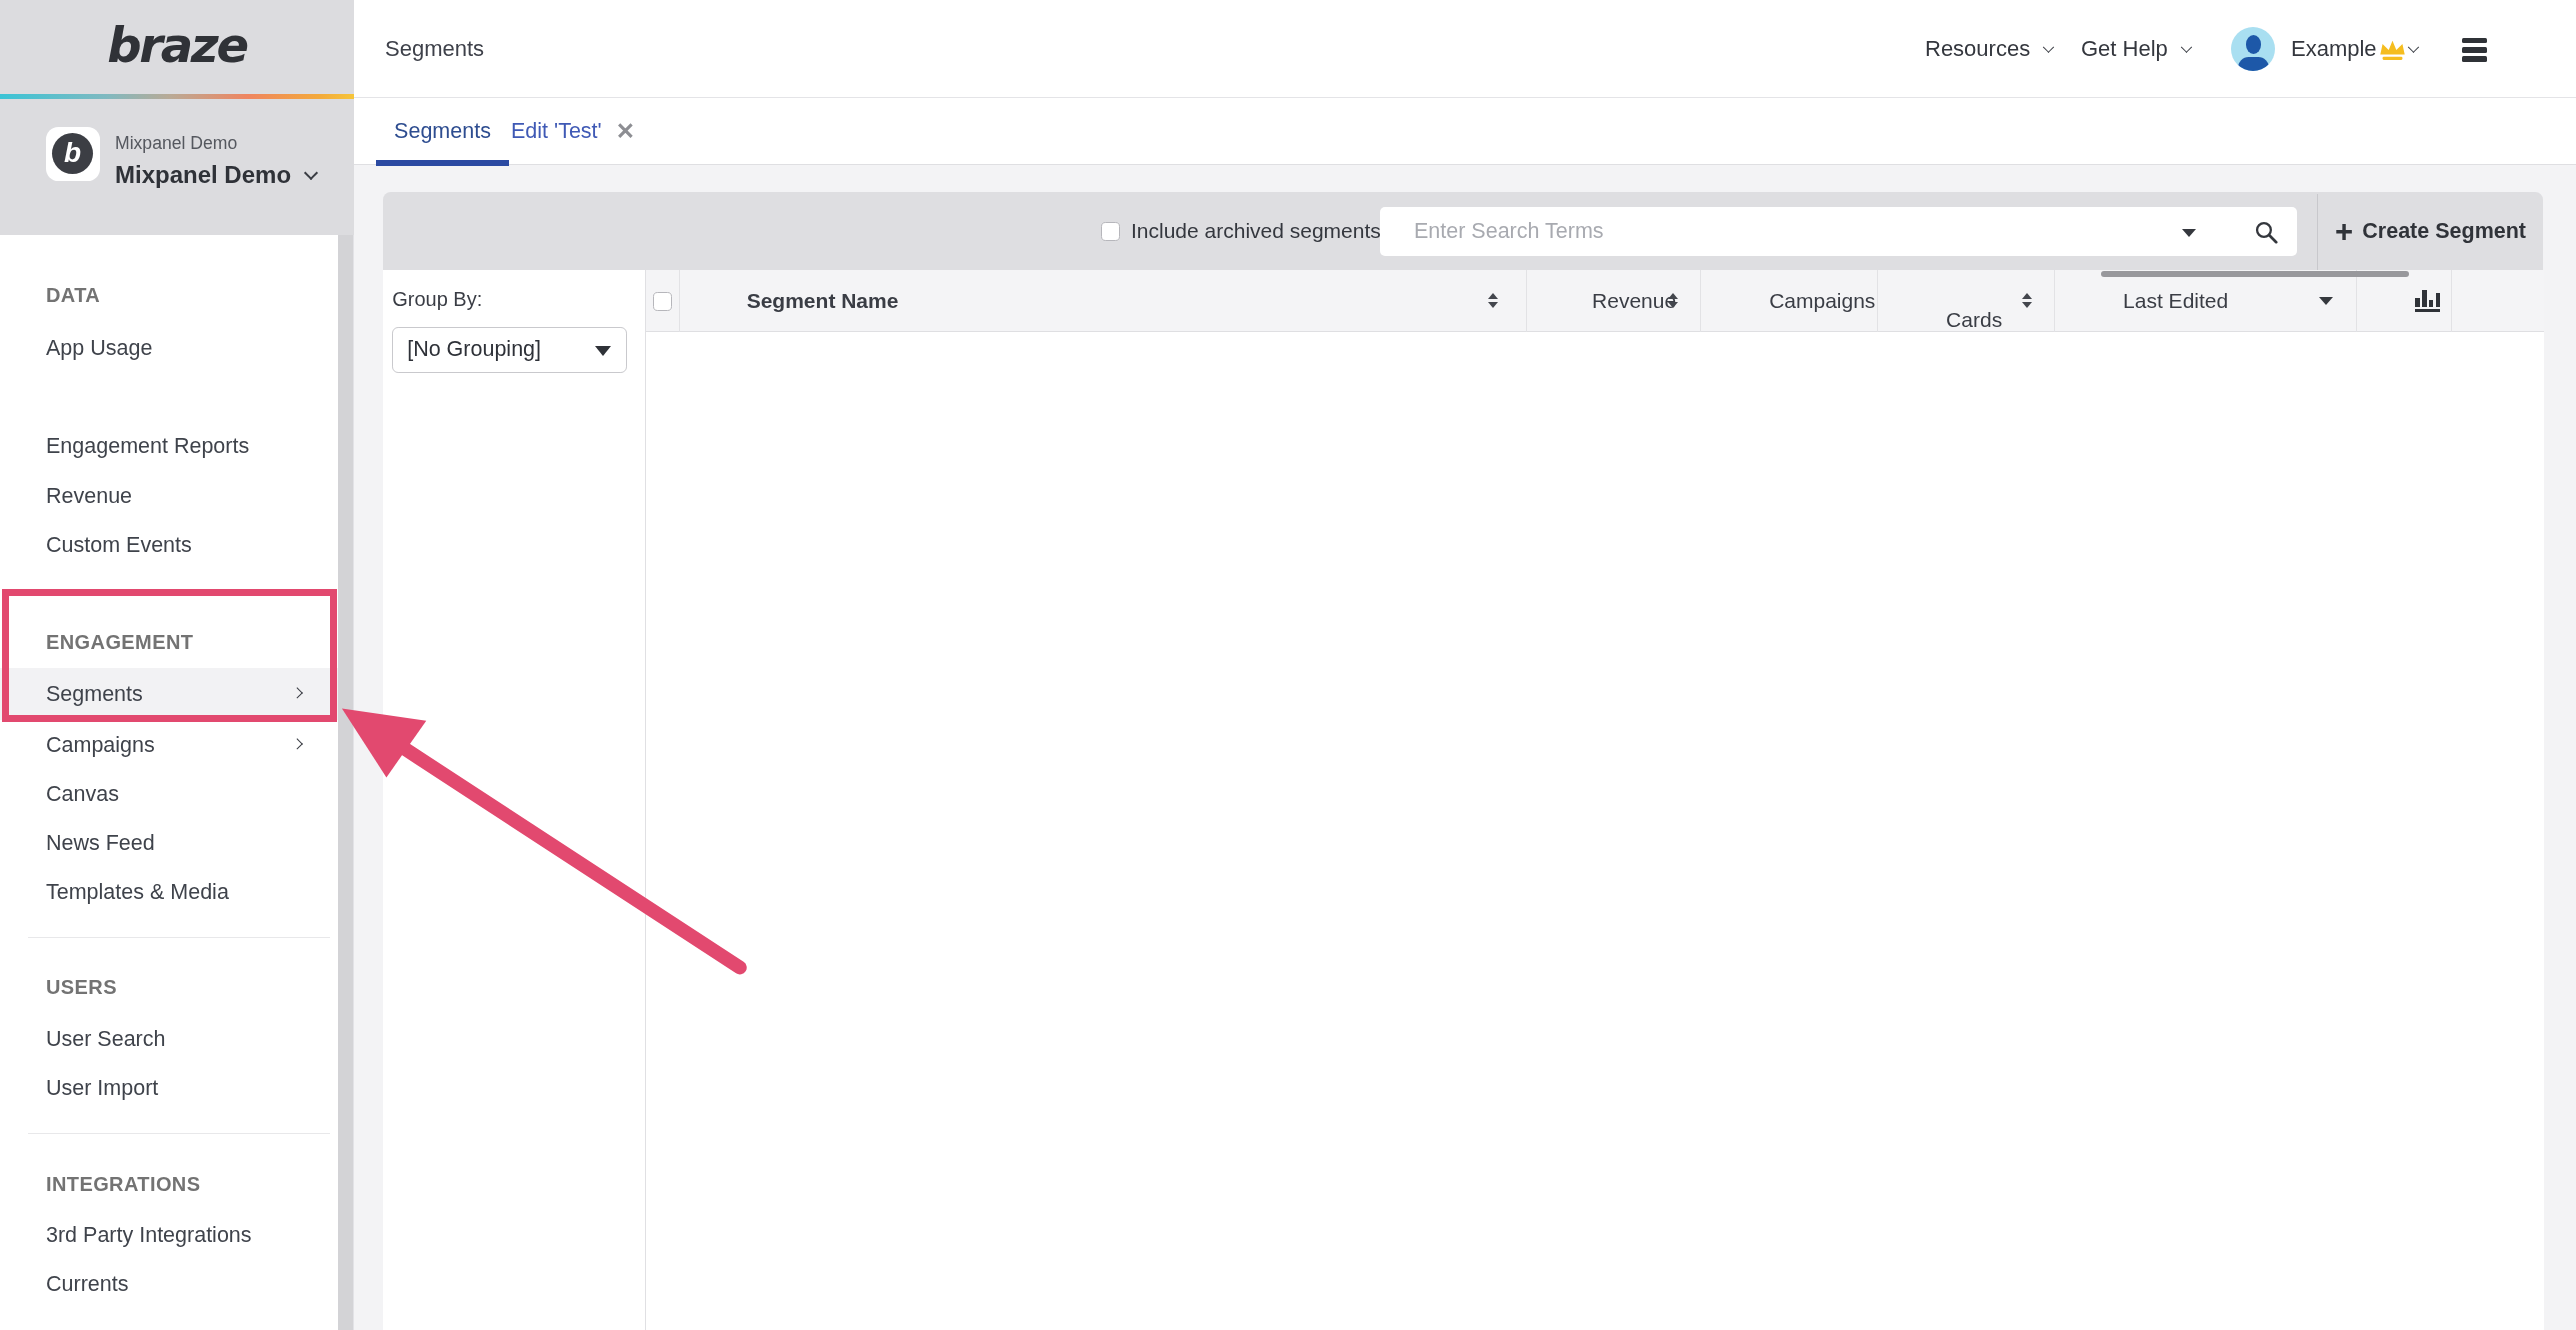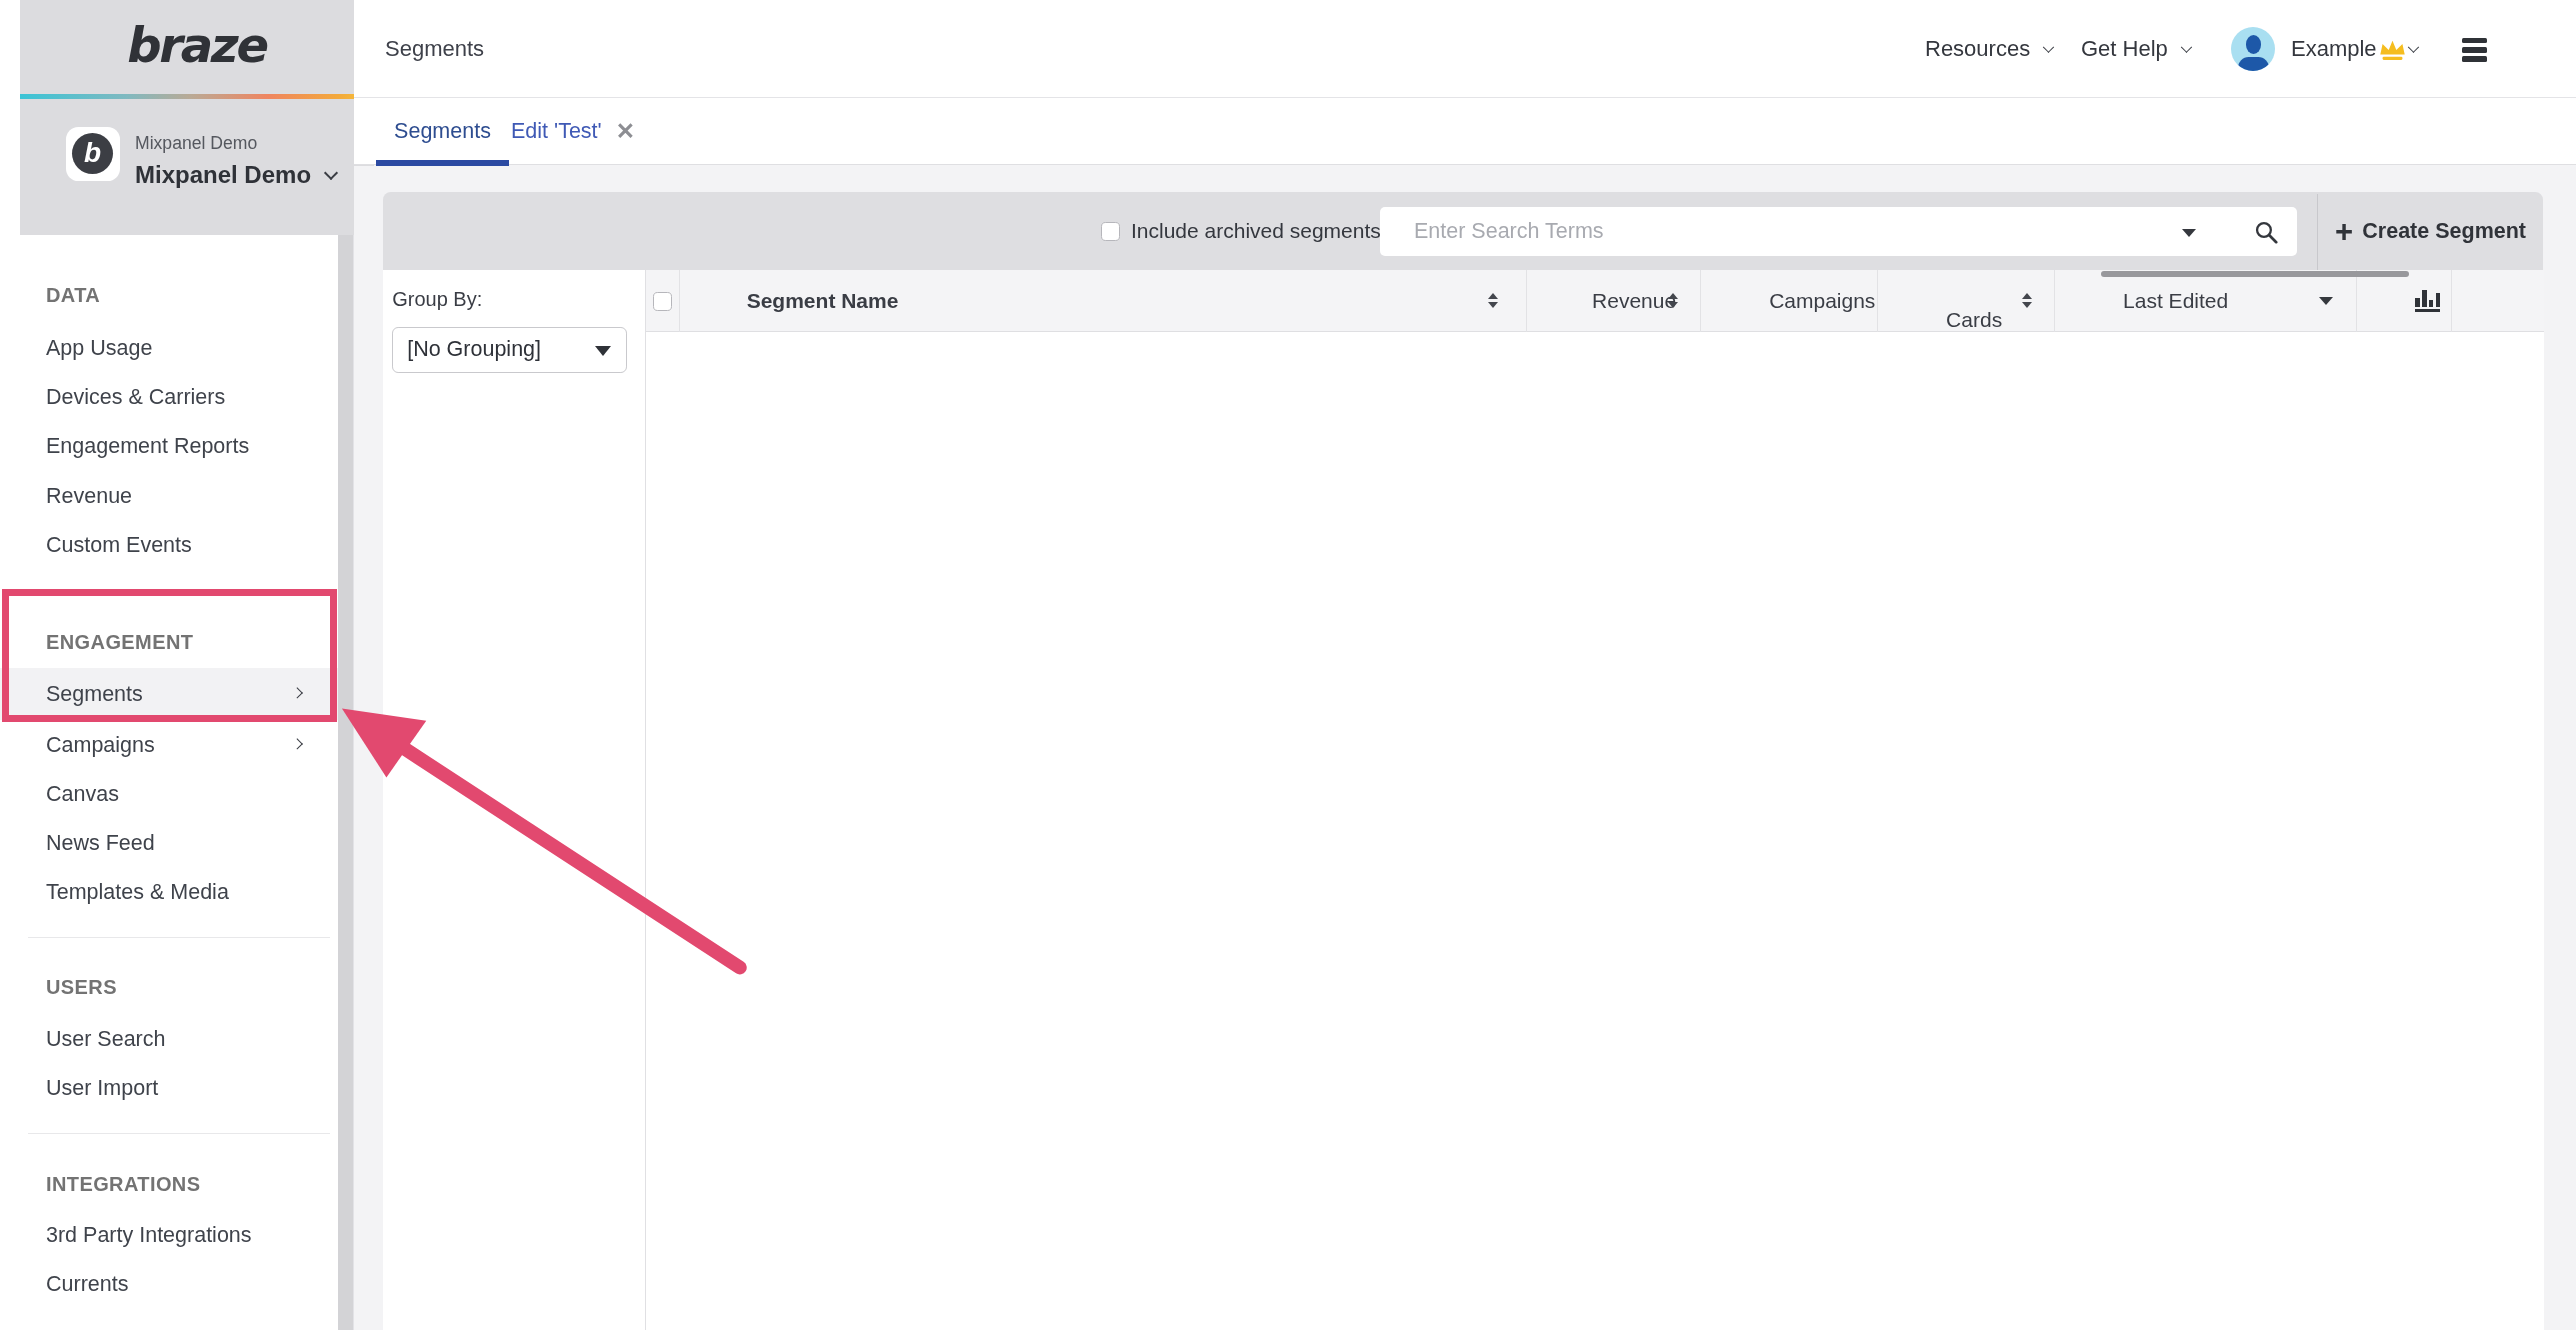--- a/index.html
+++ b/index.html
@@ -1,21 +1,21 @@
 <!DOCTYPE html>
 <html style="font-size:12.3px"><head>
 <meta charset="utf-8">
 <style>
   * { margin:0; padding:0; box-sizing:border-box; }
   html,body { width:2576px; height:1331px; overflow:hidden; }
   body { background:#f3f3f5; font-family:"Liberation Sans", sans-serif; color:#3f434b; position:relative; }
 
   
   .sidebar { position:absolute; left:0; top:0; width:354px; height:1331px; background:#ffffff; border-right:0.8px solid #e2e2e6; }
-  .side-top { position:absolute; left:0; top:0; width:354px; height:235px; background:#dcdcdf;margin-left:20px; }
+  .side-top { position:absolute; left:0; top:0; width:354px; height:235px; background:#dcdcdf; }
   .braze-logo { position:absolute; top:17px; left:0; width:354px; text-align:center;
     font-family:"DejaVu Sans", sans-serif; font-style:italic; font-weight:700; font-size:48px; letter-spacing:-2.3px; color:#303237; }
   .grad-bar { position:absolute; top:94px; left:0; width:354px; height:4.6px;
     background:linear-gradient(to right,#3bc4d6 0%,#7fb9c0 30%,#b9aa96 48%,#ef8560 70%,#f3a93b 90%,#f6c53a 100%); }
   .ws-badge { position:absolute; left:46px; top:127px; width:54px; height:54px; background:#ffffff; border-radius:12.3px; }
   .ws-badge .circ { position:absolute; left:6.1px; top:6.1px; width:41px; height:41px; border-radius:50%; background:#3c3e44;
     color:#fff; font-style:italic; font-weight:700; font-size:28px; text-align:center; line-height:40px; }
   .ws-small { position:absolute; left:115px; top:133px; font-size:17.6px; color:#55585f; }
   .ws-name-row { position:absolute; left:115px; top:161px; display:flex; align-items:center; gap:15.3px; }
   .ws-name { font-size:24px; font-weight:700; color:#2f3238; }
@@ -115,21 +115,20 @@
     <div class="ws-name-row">
       <span class="ws-name">Mixpanel Demo</span>
       <span class="chev down"></span>
     </div>
   </div>
 
   <div class="side-scroll"></div>
 
   <div class="nav-sec-title" style="top:271px">DATA</div>
   <div class="nav-item" style="top:324px">App Usage</div>
-  <div class="nav-item" style="top:373px">Devices &amp; Carriers</div>
   <div class="nav-item" style="top:422px">Engagement Reports</div>
   <div class="nav-item" style="top:472px">Revenue</div>
   <div class="nav-item" style="top:521px">Custom Events</div>
 
   <div class="nav-sec-title" style="top:618px">ENGAGEMENT</div>
   <div class="nav-item selected" style="top:668px">
     <span>Segments</span>
     <span class="chev right"></span>
   </div>
   <div class="nav-item" style="top:721px">

